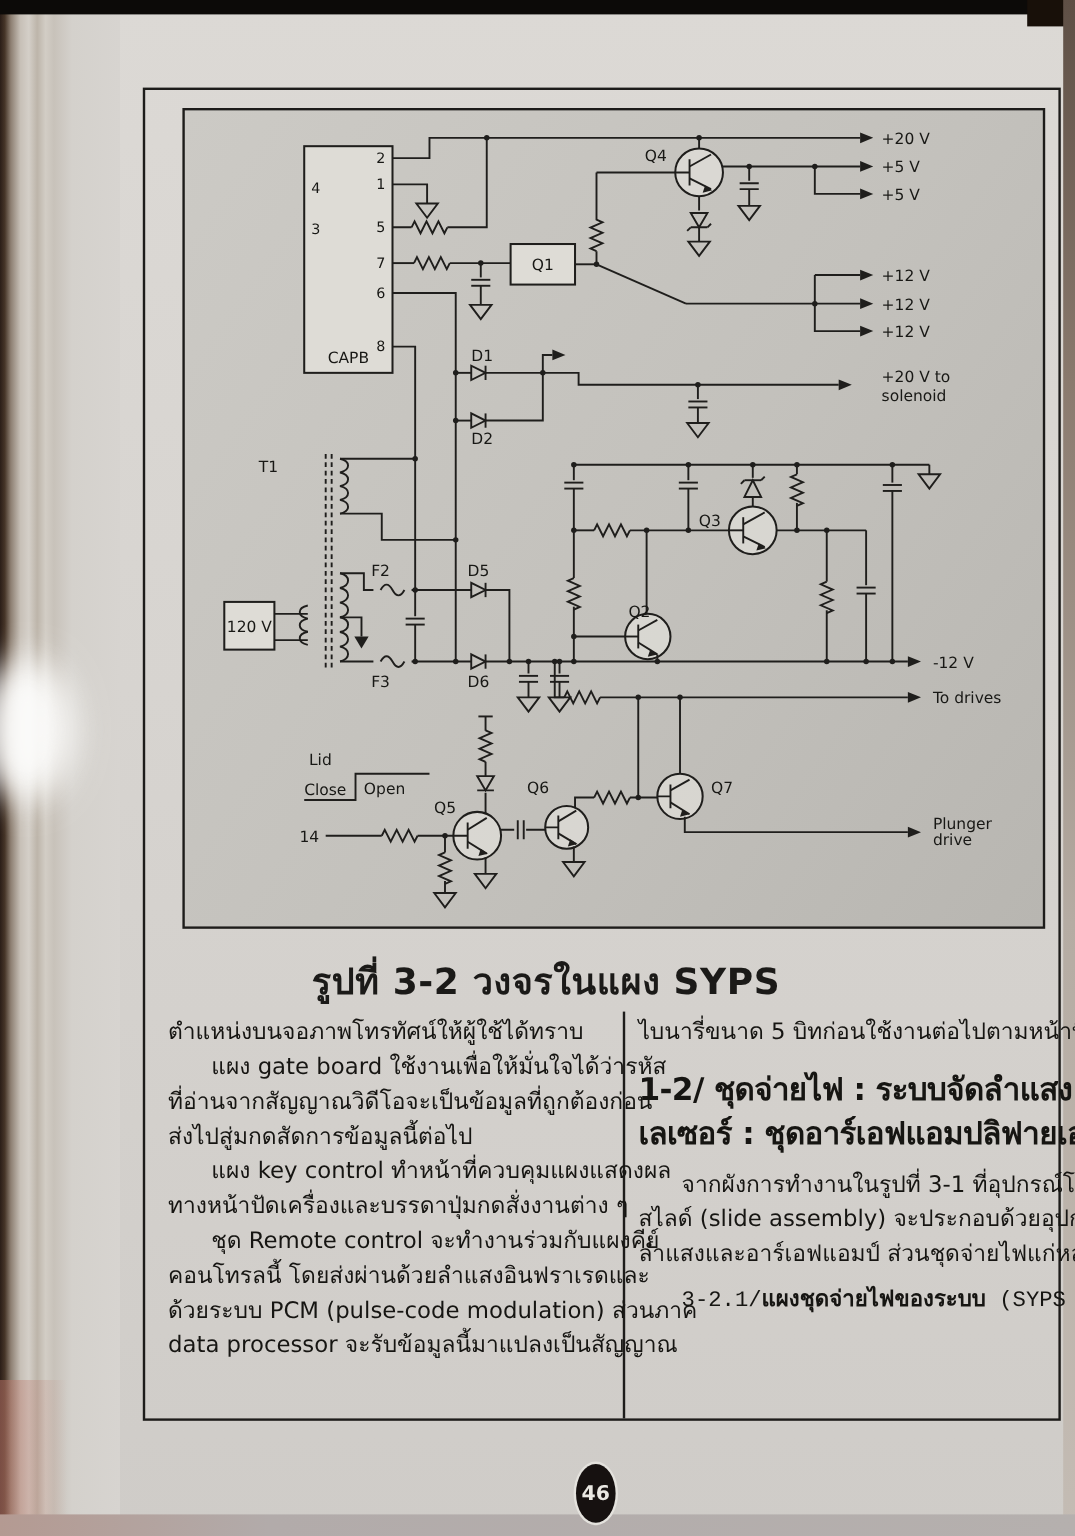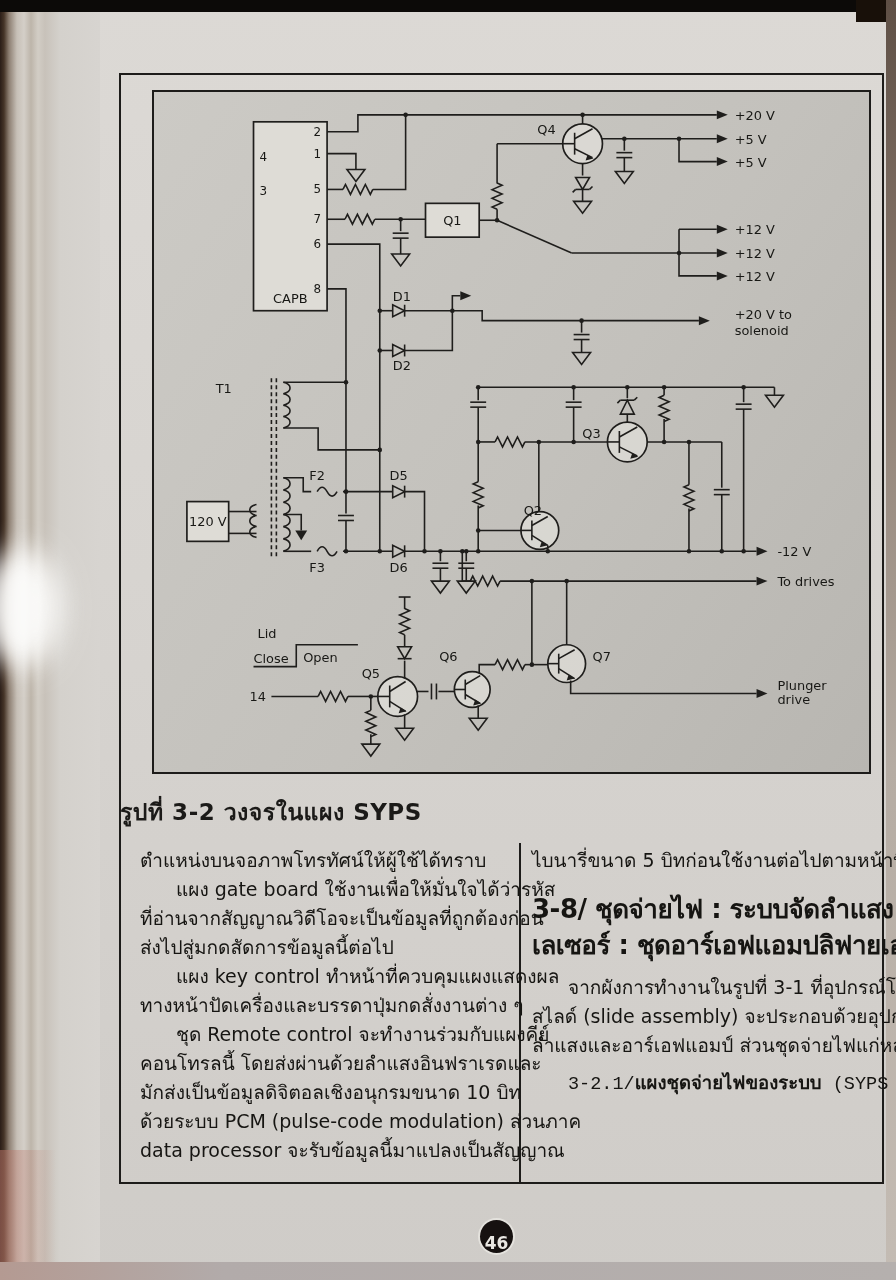--- a/index.html
+++ b/index.html
@@ -33,36 +33,36 @@
   .w line,.w path,.w polyline{stroke:#1f1e1c;stroke-width:1.6;fill:none;}
   .w rect{stroke:#1f1e1c;stroke-width:1.7;fill:#dedcd6;}
   .w circle.tr{stroke:#1f1e1c;stroke-width:1.7;fill:rgba(235,233,228,.55);}
   .w .dash{stroke-dasharray:4,3;}
   .w polygon{fill:#1f1e1c;}
   .w polygon.open{fill:none;stroke:#1f1e1c;stroke-width:1.6;}
   .w .dot{fill:#1f1e1c;stroke:none;}
   .w text{fill:#181815;font-size:13px;font-family:"DejaVu Sans",sans-serif;}
   .w text.pin{font-size:12px;}
   
-  .caption{position:absolute;left:120px;top:794px;width:670px;text-align:left;
-           font-size:23px;font-weight:bold;color:#1b1a18;letter-spacing:.5px;}
+  .caption{position:absolute;left:120px;top:794px;width:670px;text-align:center;
+           font-size:30px;font-weight:bold;color:#1b1a18;letter-spacing:.5px;}
   .coldiv{position:absolute;left:519px;top:843px;width:2px;height:339px;background:#1d1c1a;}
   .colL{position:absolute;left:140px;top:846px;width:370px;color:#161512;}
   .colR{position:absolute;left:532px;top:846px;width:346px;color:#161512;}
   .tl{font-size:19px;line-height:29px;white-space:nowrap;}
   .tl.ind{padding-left:36px;}
   .heading{font-size:26px;font-weight:bold;line-height:36px;margin:16px 0 10px 0;
            letter-spacing:-.5px;white-space:nowrap;}
   .sub{font-size:18.5px;line-height:29px;font-weight:bold;}
   .sub .pre{font-weight:normal;font-family:Liberation Mono, monospace;}
   .eng{font-size:18px;line-height:29px;margin-top:6px;}
   
-  .pagenum{position:absolute;left:480px;top:1220px;width:33px;height:33px;border-radius:50%;
+  .pagenum{position:absolute;left:480px;top:1220px;width:33px;height:49px;border-radius:50%;
            background:#161110;color:#e9e7e2;font-size:17px;font-weight:bold;
-           display:flex;align-items:flex-end;justify-content:center;
+           display:flex;align-items:center;justify-content:center;
            box-shadow:0 0 0 2px #e4e2dd;}
 </style>
 </head>
 <body>
 
 <div class="paper"></div>
 <div class="binding"></div>
 <div class="binding-pink"></div>
 <div class="glare"></div>
 <div class="edge-top"></div>
@@ -450,29 +450,28 @@
 
 <div class="colL">
   <div class="tl">ตำแหน่งบนจอภาพโทรทัศน์ให้ผู้ใช้ได้ทราบ</div>
   <div class="tl ind">แผง gate board ใช้งานเพื่อให้มั่นใจได้ว่ารหัส</div>
   <div class="tl">ที่อ่านจากสัญญาณวิดีโอจะเป็นข้อมูลที่ถูกต้องก่อน</div>
   <div class="tl">ส่งไปสู่มกดสัดการข้อมูลนี้ต่อไป</div>
   <div class="tl ind">แผง key control ทำหน้าที่ควบคุมแผงแสดงผล</div>
   <div class="tl">ทางหน้าปัดเครื่องและบรรดาปุ่มกดสั่งงานต่าง ๆ</div>
   <div class="tl ind">ชุด Remote control จะทำงานร่วมกับแผงคีย์</div>
   <div class="tl">คอนโทรลนี้ โดยส่งผ่านด้วยลำแสงอินฟราเรดและ</div>
-  <div class="tl">มักส่งเป็นข้อมูลดิจิตอลเชิงอนุกรมขนาด 10 บิท</div>
   <div class="tl">ด้วยระบบ PCM (pulse-code modulation) ส่วนภาค</div>
   <div class="tl">data processor จะรับข้อมูลนี้มาแปลงเป็นสัญญาณ</div>
 </div>
 
 <div class="colR">
   <div class="tl">ไบนารี่ขนาด 5 บิทก่อนใช้งานต่อไปตามหน้าที่รหัส</div>
   <div class="heading">
-    <div>3-8/ ชุดจ่ายไฟ : ระบบจัดลำแสง</div>
+    <div>1-2/ ชุดจ่ายไฟ : ระบบจัดลำแสง</div>
     <div>เลเซอร์ : ชุดอาร์เอฟแอมปลิฟายเออร์</div>
   </div>
   <div class="tl ind">จากผังการทำงานในรูปที่ 3-1 ที่อุปกรณ์โครง</div>
   <div class="tl">สไลด์ (slide assembly) จะประกอบด้วยอุปกรณ์จัด</div>
   <div class="tl">ลำแสงและอาร์เอฟแอมป์  ส่วนชุดจ่ายไฟแก่หลอด</div>
   <div class="tl sub ind" style="margin-top:8px;"><span class="pre">3-2.1/</span><span>แผงชุดจ่ายไฟของระบบ</span><span class="pre"> (SYPS : System</span></div>
 </div>
 
 <div class="pagenum">
   <span>46</span>

